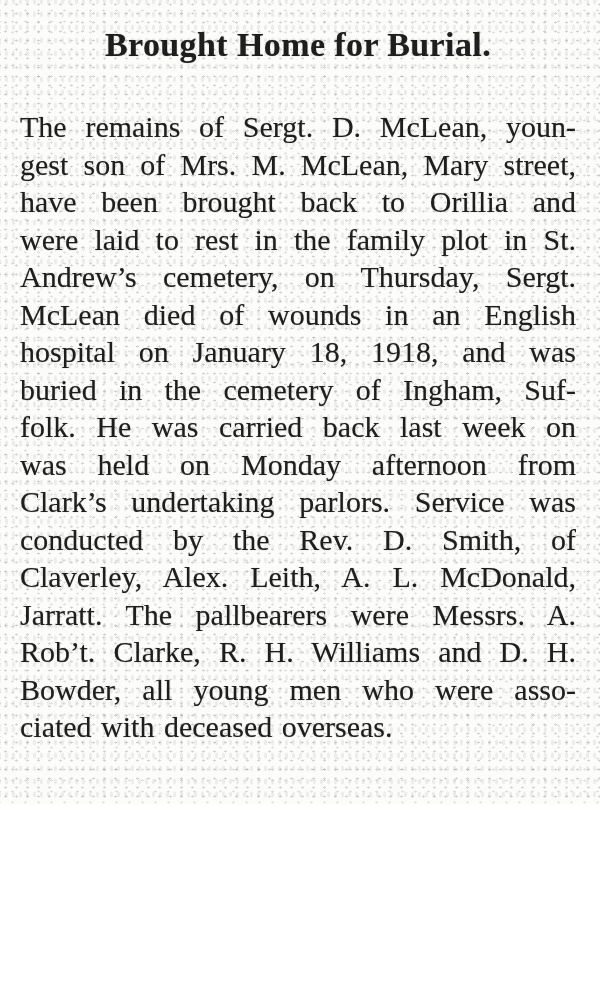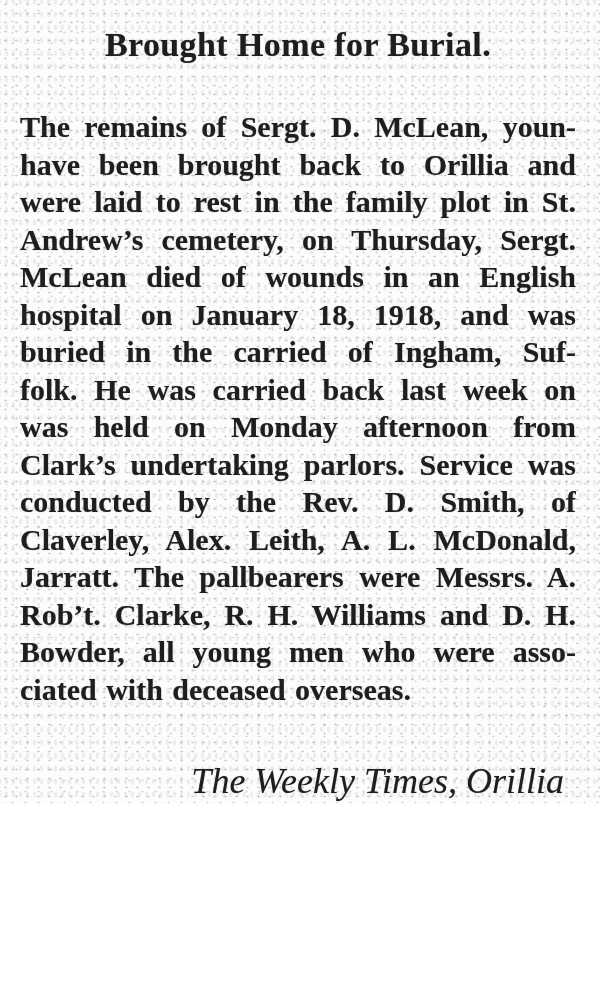--- a/index.html
+++ b/index.html
@@ -29,21 +29,20 @@
     margin: 0 0 44px 0;
     font-size: 34px;
     font-weight: bold;
     line-height: 38px;
     text-align: center;
     letter-spacing: 0.4px;
     text-shadow: 0 0 1px rgba(25,25,25,0.45);
   }
   .article-body {
     margin: 0;
-    font-weight: bold;
   }
   .line {
     font-size: 30px;
     line-height: 37.5px;
     height: 37.5px;
     text-align: justify;
     text-align-last: justify;
     text-justify: inter-word;
     text-shadow: 0 0 1px rgba(25,25,25,0.40);
     white-space: normal;
@@ -69,26 +68,27 @@
   }
 </style>
 </head>
 <body>
 
 <div class="page">
   <h1 class="title">Brought Home for Burial.</h1>
 
   <div class="article-body">
       <div class="line"><span>The remains of Sergt. D. McLean, youn-</span></div>
+      <div class="line"><span>gest son of Mrs. M. McLean, Mary street,</span></div>
       <div class="line"><span>have been brought back to Orillia and</span></div>
       <div class="line"><span>were laid to rest in the family plot in St.</span></div>
       <div class="line"><span>Andrew’s cemetery, on Thursday, Sergt.</span></div>
       <div class="line"><span>McLean died of wounds in an English</span></div>
       <div class="line"><span>hospital on January 18, 1918, and was</span></div>
-      <div class="line"><span>buried in the carried of Ingham, Suf-</span></div>
+      <div class="line"><span>buried in the cemetery of Ingham, Suf-</span></div>
       <div class="line"><span>folk. He was carried back last week on</span></div>
       <div class="line"><span>was held on Monday afternoon from</span></div>
       <div class="line"><span>Clark’s undertaking parlors. Service was</span></div>
       <div class="line"><span>conducted by the Rev. D. Smith, of</span></div>
       <div class="line"><span>Claverley, Alex. Leith, A. L. McDonald,</span></div>
       <div class="line"><span>Jarratt. The pallbearers were Messrs. A.</span></div>
       <div class="line"><span>Rob’t. Clarke, R. H. Williams and D. H.</span></div>
       <div class="line"><span>Bowder, all young men who were asso-</span></div>
       <div class="line last"><span>ciated with deceased overseas.</span></div>
     </div>

